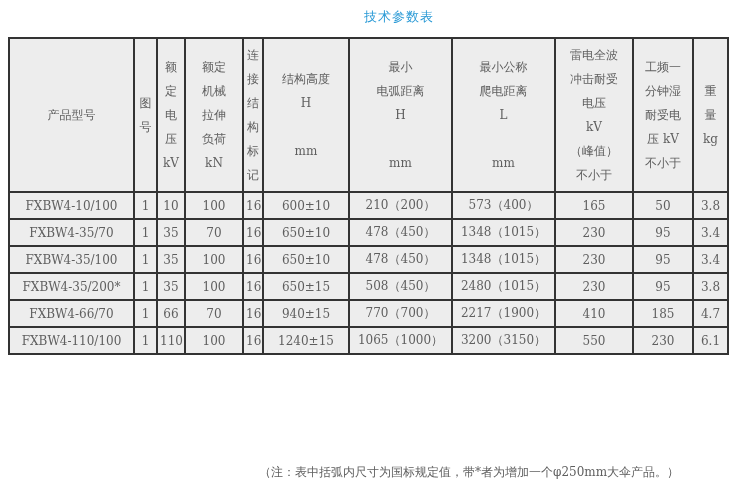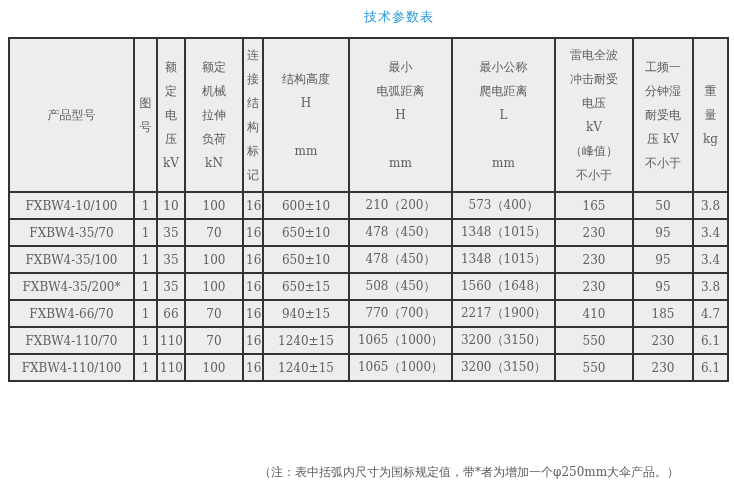--- a/index.html
+++ b/index.html
@@ -178,62 +178,49 @@
           <td>3.4</td>
         </tr>
         <tr>
           <td>FXBW4-35/200*</td>
           <td>1</td>
           <td>35</td>
           <td>100</td>
           <td>16</td>
           <td>650±15</td>
           <td>508（450）</td>
-          <td>1560（1648）</td>
+          <td>2480（1015）</td>
           <td>230</td>
           <td>95</td>
           <td>3.8</td>
         </tr>
         <tr>
           <td>FXBW4-66/70</td>
           <td>1</td>
           <td>66</td>
           <td>70</td>
           <td>16</td>
           <td>940±15</td>
           <td>770（700）</td>
           <td>2217（1900）</td>
           <td>410</td>
           <td>185</td>
           <td>4.7</td>
         </tr>
         <tr>
-          <td>FXBW4-110/70</td>
+          <td>FXBW4-110/100</td>
           <td>1</td>
           <td>110</td>
-          <td>70</td>
+          <td>100</td>
           <td>16</td>
           <td>1240±15</td>
           <td>1065（1000）</td>
           <td>3200（3150）</td>
           <td>550</td>
           <td>230</td>
           <td>6.1</td>
         </tr>
-        <tr>
-          <td>FXBW4-110/100</td>
-          <td>1</td>
-          <td>110</td>
-          <td>100</td>
-          <td>16</td>
-          <td>1240±15</td>
-          <td>1065（1000）</td>
-          <td>3200（3150）</td>
-          <td>550</td>
-          <td>230</td>
-          <td>6.1</td>
-        </tr>
       </tbody>
   </table>
 
   <div class="note">（注：表中括弧内尺寸为国标规定值，带*者为增加一个φ250mm大伞产品。）</div>
 
 </div>
 
 </body></html>

